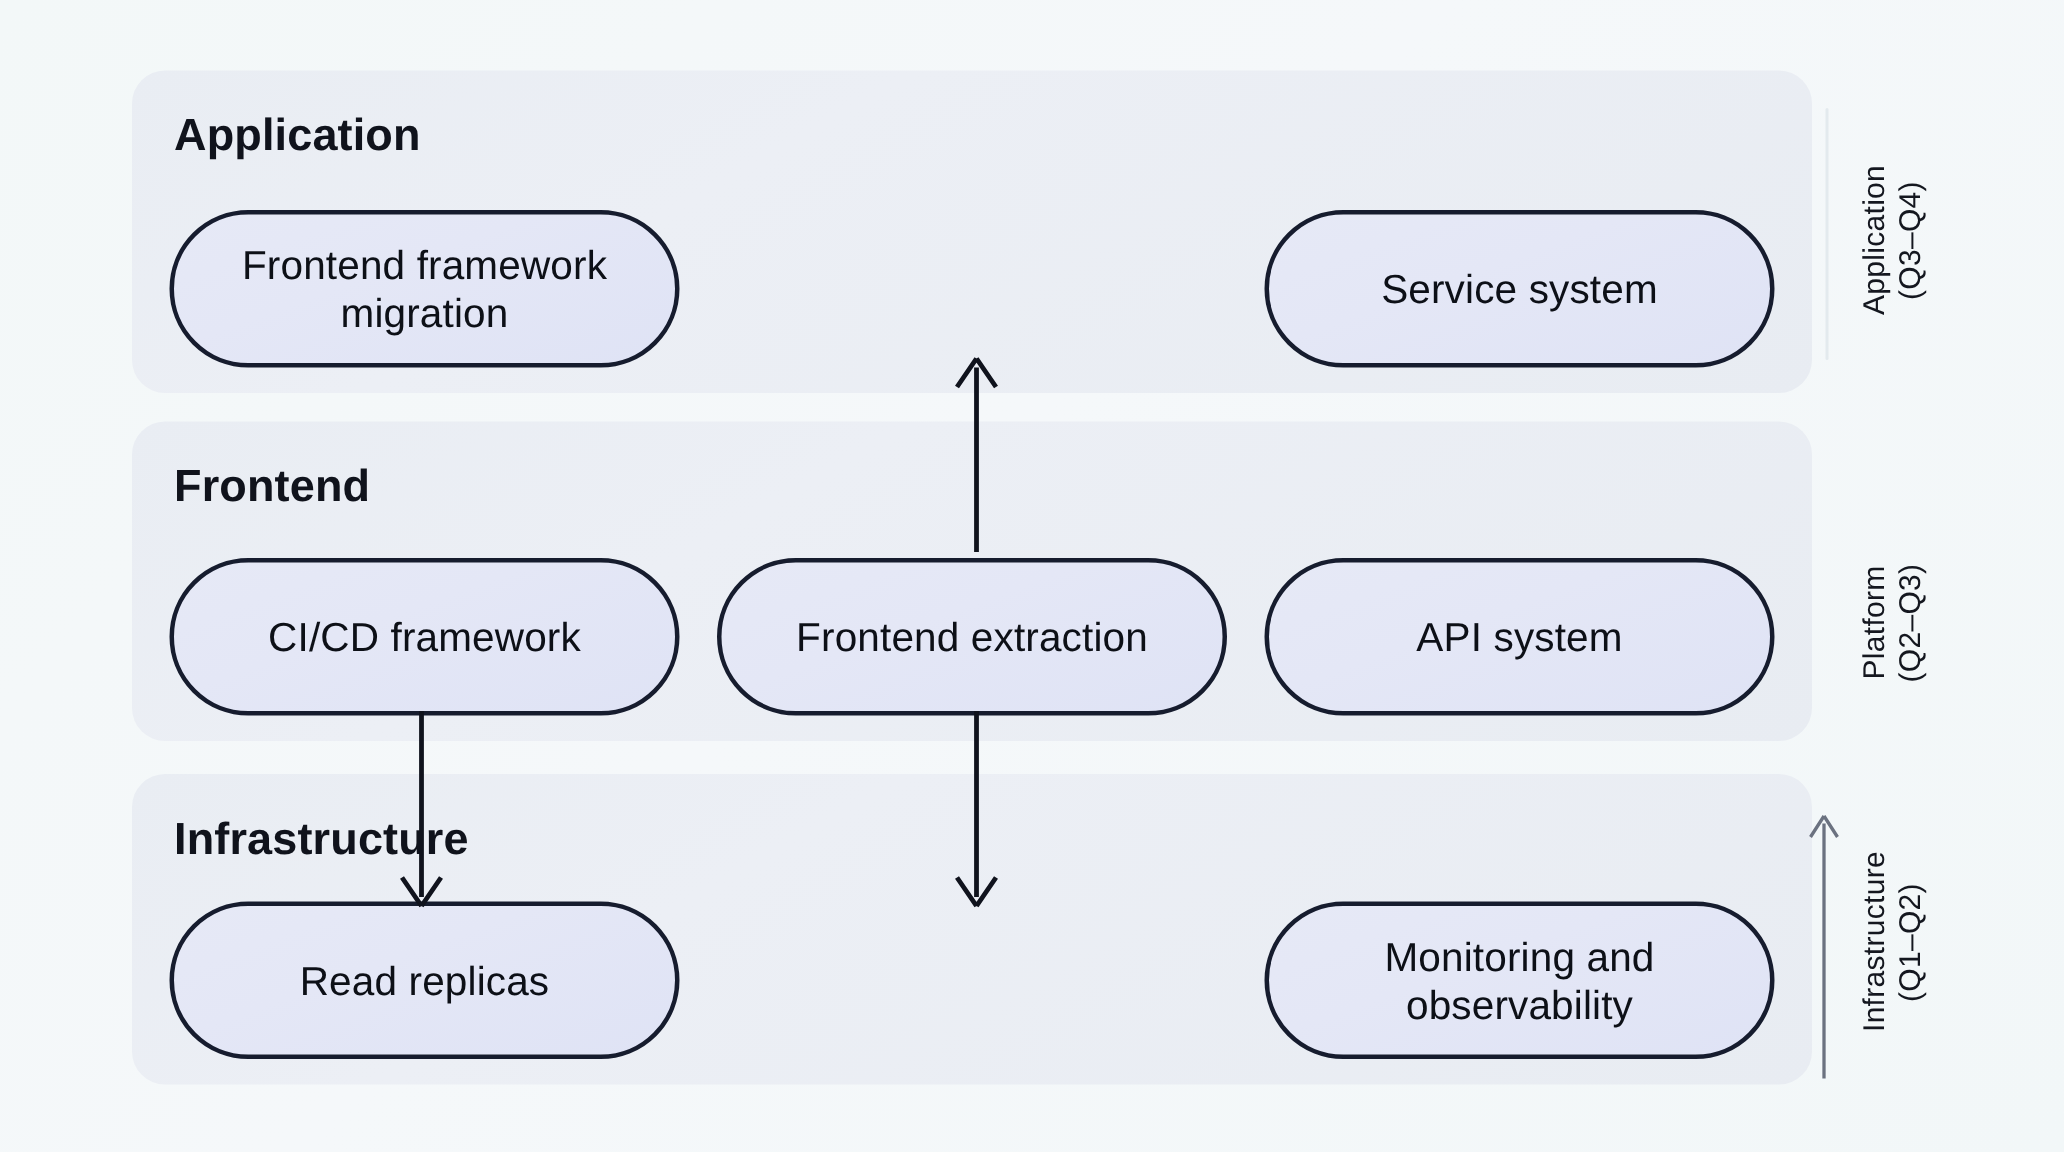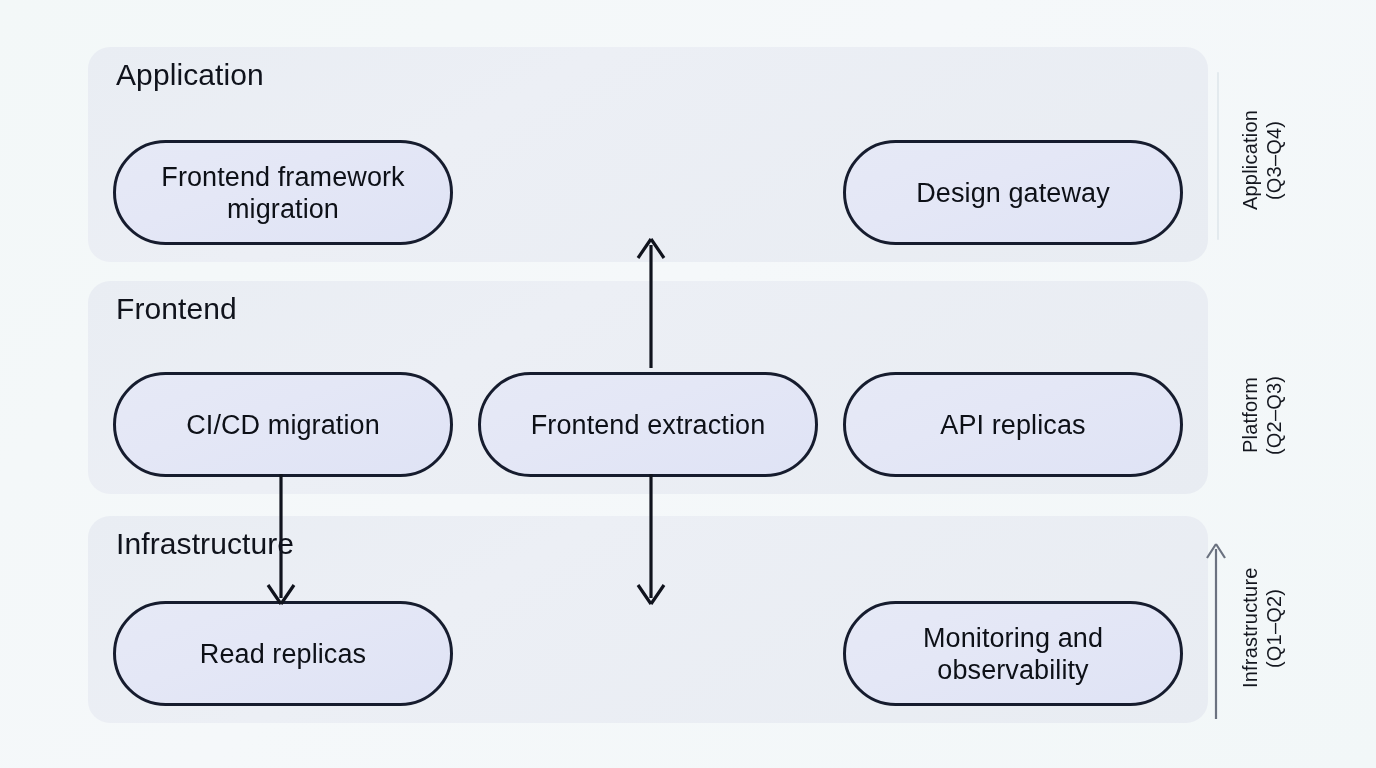--- a/index.html
+++ b/index.html
@@ -31,23 +31,23 @@
     border-radius: 22px;
     background: linear-gradient(150deg, #e9edf3 0%, #eceff5 35%, #e8ecf2 100%);
   }
   .band.app   { top: 47px;  height: 215px; }
   .band.plat  { top: 281px; height: 213px; }
   .band.infra { top: 516px; height: 207px; }
 
   .band-title {
     position: absolute;
     left: 28px;
-    top: 11px;
+    top: 27px;
     font-size: 30px;
-    font-weight: 400;
+    font-weight: 700;
     color: #10131c;
     letter-spacing: 0.1px;
     white-space: nowrap;
   }
 
   
   .node-row {
     position: absolute;
     left: 0;
     right: 0;
@@ -123,36 +123,36 @@
 
 <div id="canvas">
 
   <div class="band app">
     <div class="band-title">Application</div>
     <div class="node-row">
       <div class="node">
         <span class="node-label">Frontend framework migration</span>
       </div>
       <div class="node">
-        <span class="node-label">Design gateway</span>
+        <span class="node-label">Service system</span>
       </div>
     </div>
   </div>
 
   <div class="band plat">
     <div class="band-title">Frontend</div>
     <div class="node-row">
       <div class="node">
-        <span class="node-label">CI/CD migration</span>
+        <span class="node-label">CI/CD framework</span>
       </div>
       <div class="node">
         <span class="node-label">Frontend extraction</span>
       </div>
       <div class="node">
-        <span class="node-label">API replicas</span>
+        <span class="node-label">API system</span>
       </div>
     </div>
   </div>
 
   <div class="band infra">
     <div class="band-title">Infrastructure</div>
     <div class="node-row">
       <div class="node">
         <span class="node-label">Read replicas</span>
       </div>

